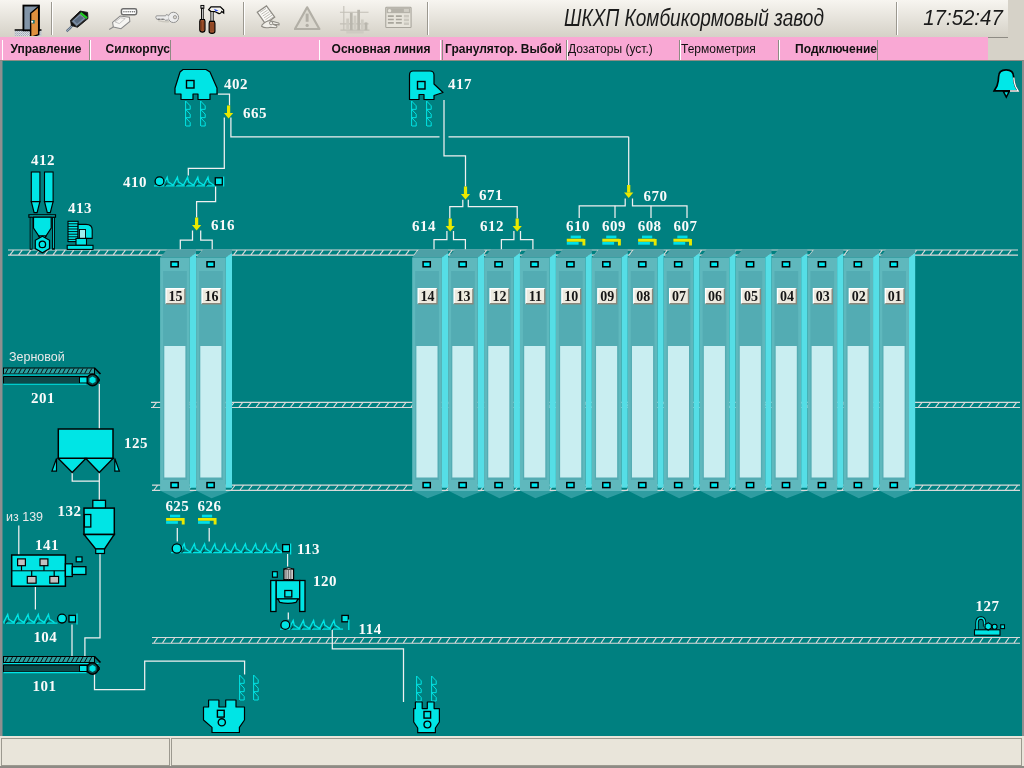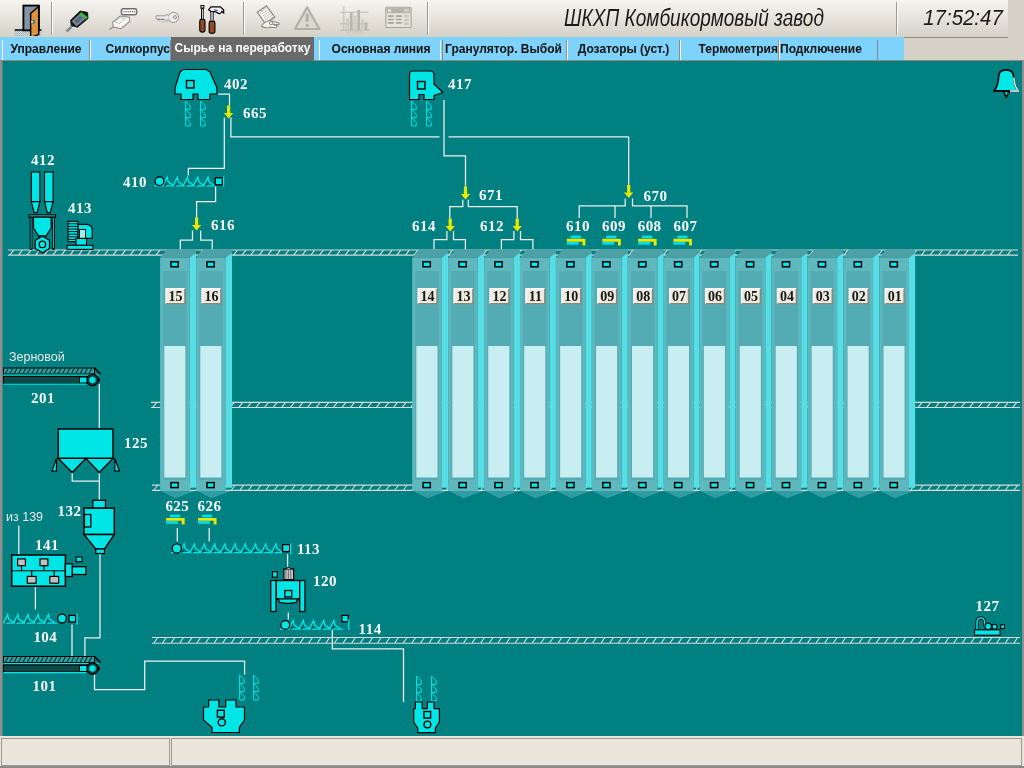--- a/index.html
+++ b/index.html
@@ -1,19 +1,19 @@
 <!DOCTYPE html>
 <html><head><meta charset="utf-8">
 <style>
 html,body{margin:0;padding:0;width:1024px;height:768px;overflow:hidden;background:#D6D2C8;font-family:"Liberation Sans",sans-serif}
 #toolbar{position:absolute;left:0;top:0;width:1008px;height:37px;background:linear-gradient(#F7F5F0,#D5D1C7);border-bottom:1px solid #8E8B84}
 .vsep{position:absolute;top:2px;height:33px;width:1px;background:#9B988F;box-shadow:1px 0 0 #FFFFFF}
 #title{position:absolute;left:461px;top:0;width:466px;height:37px;text-align:center;font-style:italic;font-size:23.5px;color:#1A1A1A;line-height:36px;transform:scaleX(0.81);transform-origin:233px 50%}
 #clock{position:absolute;left:903px;top:0;width:120px;height:37px;text-align:center;font-style:italic;font-size:21.5px;color:#1A1A1A;line-height:36px;transform:scaleX(0.95);transform-origin:60px 50%}
-#tabbar{position:absolute;left:0;top:37px;width:904px;height:23px;background:#7dd3fc;border-bottom:3px solid #f97316}
+#tabbar{position:absolute;left:0;top:37px;width:988px;height:23px;background:#f9a8d4;border-bottom:3px solid #f97316}
 #statusbar{position:absolute;left:0;top:736px;width:1024px;height:32px;background:#E9E5DA}
 .spanel{position:absolute;top:1.5px;height:26px;border:1px solid #9C998F;background:#E9E5DA}
 </style></head>
 <body>
 <div id="toolbar">
 <svg style="position:absolute;left:8px;top:3px" width="36" height="33" viewBox="0 0 32 32">
 <defs>
         <pattern id="dth" width="2" height="2" patternUnits="userSpaceOnUse">
 <rect width="2" height="2" fill="#F2F0EB"></rect>
           <rect width="1" height="1" fill="#8C9CB0"></rect>
@@ -100,26 +100,25 @@
 <div class="vsep" style="left:51px"></div>
 <div class="vsep" style="left:243px"></div>
 <div class="vsep" style="left:427px"></div>
 <div class="vsep" style="left:896px"></div>
 <div id="title">ШКХП Комбикормовый завод</div>
 <div id="clock">17:52:47</div>
 </div>
 <div id="tabbar">
 <div style="position:absolute;left:2px;top:3px;width:86px;height:20px;border-left:1px solid #FFFFFF;border-right:1px solid #8E8B83;color:#111;font-weight:bold;font-size:12px;text-align:center;line-height:19px">Управление</div>
 <div style="position:absolute;left:90px;top:3px;width:79px;height:20px;border-left:1px solid #FFFFFF;border-right:1px solid #8E8B83;color:#111;font-weight:bold;font-size:12px;text-align:right;line-height:19px">Силкорпус</div>
-<div style="position:absolute;left:171px;top:0px;width:143px;height:24px;background:#696969;color:#FFFFFF;font-weight:bold;font-size:12px;text-align:center;line-height:23px;z-index:2">Сырье на переработку</div>
 <div style="position:absolute;left:319px;top:3px;width:122px;height:20px;border-left:1px solid #FFFFFF;border-right:1px solid #8E8B83;color:#111;font-weight:bold;font-size:12px;text-align:center;line-height:19px">Основная линия</div>
 <div style="position:absolute;left:440px;top:3px;width:125px;height:20px;border-left:1px solid #FFFFFF;border-right:1px solid #8E8B83;color:#111;font-weight:bold;font-size:12px;text-align:center;line-height:19px">Гранулятор. Выбой</div>
-<div style="position:absolute;left:567px;top:3px;width:111px;height:20px;border-left:1px solid #FFFFFF;border-right:1px solid #8E8B83;color:#111;font-weight:bold;font-size:12px;text-align:center;line-height:19px">Дозаторы (уст.)</div>
-<div style="position:absolute;left:680px;top:3px;width:97px;height:20px;border-left:1px solid #FFFFFF;border-right:1px solid #8E8B83;color:#111;font-weight:bold;font-size:12px;text-align:right;line-height:19px">Термометрия</div>
-<div style="position:absolute;left:779px;top:3px;width:97px;height:20px;border-left:1px solid #FFFFFF;border-right:1px solid #8E8B83;color:#111;font-weight:bold;font-size:12px;text-align:left;line-height:19px">Подключение</div>
+<div style="position:absolute;left:567px;top:3px;width:111px;height:20px;border-left:1px solid #FFFFFF;border-right:1px solid #8E8B83;color:#111;font-weight:normal;font-size:12px;line-height:19px">Дозаторы (уст.)</div>
+<div style="position:absolute;left:680px;top:3px;width:97px;height:20px;border-left:1px solid #FFFFFF;border-right:1px solid #8E8B83;color:#111;font-weight:normal;font-size:12px;text-align:left;line-height:19px">Термометрия</div>
+<div style="position:absolute;left:779px;top:3px;width:97px;height:20px;border-left:1px solid #FFFFFF;border-right:1px solid #8E8B83;color:#111;font-weight:bold;font-size:12px;text-align:right;line-height:19px">Подключение</div>
 </div>
 <svg style="position:absolute;left:0;top:60px" width="1024" height="676" viewBox="0 60 1024 676">
 <rect x="0" y="60" width="1024" height="676" fill="#008080"></rect>
 <rect x="0" y="60" width="1024" height="1" fill="#8E8B84"></rect>
 <rect x="0" y="61" width="2.5" height="675" fill="#8F8F8F"></rect>
 <rect x="1022" y="61" width="2" height="675" fill="#8F8F8F"></rect>
 <path d="M 8,249.95000000000002 H 1018 M 8,255.15 H 1018 M 10,254.8 L 13.5,250.3 M 18.6,254.8 L 22.1,250.3 M 27.200000000000003,254.8 L 30.700000000000003,250.3 M 35.800000000000004,254.8 L 39.300000000000004,250.3 M 44.400000000000006,254.8 L 47.900000000000006,250.3 M 53.00000000000001,254.8 L 56.50000000000001,250.3 M 61.60000000000001,254.8 L 65.10000000000001,250.3 M 70.2,254.8 L 73.7,250.3 M 78.8,254.8 L 82.3,250.3 M 87.39999999999999,254.8 L 90.89999999999999,250.3 M 95.99999999999999,254.8 L 99.49999999999999,250.3 M 104.59999999999998,254.8 L 108.09999999999998,250.3 M 113.19999999999997,254.8 L 116.69999999999997,250.3 M 121.79999999999997,254.8 L 125.29999999999997,250.3 M 130.39999999999998,254.8 L 133.89999999999998,250.3 M 138.99999999999997,254.8 L 142.49999999999997,250.3 M 147.59999999999997,254.8 L 151.09999999999997,250.3 M 156.19999999999996,254.8 L 159.69999999999996,250.3 M 164.79999999999995,254.8 L 168.29999999999995,250.3 M 173.39999999999995,254.8 L 176.89999999999995,250.3 M 181.99999999999994,254.8 L 185.49999999999994,250.3 M 190.59999999999994,254.8 L 194.09999999999994,250.3 M 199.19999999999993,254.8 L 202.69999999999993,250.3 M 207.79999999999993,254.8 L 211.29999999999993,250.3 M 216.39999999999992,254.8 L 219.89999999999992,250.3 M 224.99999999999991,254.8 L 228.49999999999991,250.3 M 233.5999999999999,254.8 L 237.0999999999999,250.3 M 242.1999999999999,254.8 L 245.6999999999999,250.3 M 250.7999999999999,254.8 L 254.2999999999999,250.3 M 259.3999999999999,254.8 L 262.8999999999999,250.3 M 267.99999999999994,254.8 L 271.49999999999994,250.3 M 276.59999999999997,254.8 L 280.09999999999997,250.3 M 285.2,254.8 L 288.7,250.3 M 293.8,254.8 L 297.3,250.3 M 302.40000000000003,254.8 L 305.90000000000003,250.3 M 311.00000000000006,254.8 L 314.50000000000006,250.3 M 319.6000000000001,254.8 L 323.1000000000001,250.3 M 328.2000000000001,254.8 L 331.7000000000001,250.3 M 336.8000000000001,254.8 L 340.3000000000001,250.3 M 345.40000000000015,254.8 L 348.90000000000015,250.3 M 354.00000000000017,254.8 L 357.50000000000017,250.3 M 362.6000000000002,254.8 L 366.1000000000002,250.3 M 371.2000000000002,254.8 L 374.7000000000002,250.3 M 379.80000000000024,254.8 L 383.30000000000024,250.3 M 388.40000000000026,254.8 L 391.90000000000026,250.3 M 397.0000000000003,254.8 L 400.5000000000003,250.3 M 405.6000000000003,254.8 L 409.1000000000003,250.3 M 414.20000000000033,254.8 L 417.70000000000033,250.3 M 422.80000000000035,254.8 L 426.30000000000035,250.3 M 431.4000000000004,254.8 L 434.9000000000004,250.3 M 440.0000000000004,254.8 L 443.5000000000004,250.3 M 448.6000000000004,254.8 L 452.1000000000004,250.3 M 457.20000000000044,254.8 L 460.70000000000044,250.3 M 465.80000000000047,254.8 L 469.30000000000047,250.3 M 474.4000000000005,254.8 L 477.9000000000005,250.3 M 483.0000000000005,254.8 L 486.5000000000005,250.3 M 491.60000000000053,254.8 L 495.10000000000053,250.3 M 500.20000000000056,254.8 L 503.70000000000056,250.3 M 508.8000000000006,254.8 L 512.3000000000006,250.3 M 517.4000000000005,254.8 L 520.9000000000005,250.3 M 526.0000000000006,254.8 L 529.5000000000006,250.3 M 534.6000000000006,254.8 L 538.1000000000006,250.3 M 543.2000000000006,254.8 L 546.7000000000006,250.3 M 551.8000000000006,254.8 L 555.3000000000006,250.3 M 560.4000000000007,254.8 L 563.9000000000007,250.3 M 569.0000000000007,254.8 L 572.5000000000007,250.3 M 577.6000000000007,254.8 L 581.1000000000007,250.3 M 586.2000000000007,254.8 L 589.7000000000007,250.3 M 594.8000000000008,254.8 L 598.3000000000008,250.3 M 603.4000000000008,254.8 L 606.9000000000008,250.3 M 612.0000000000008,254.8 L 615.5000000000008,250.3 M 620.6000000000008,254.8 L 624.1000000000008,250.3 M 629.2000000000008,254.8 L 632.7000000000008,250.3 M 637.8000000000009,254.8 L 641.3000000000009,250.3 M 646.4000000000009,254.8 L 649.9000000000009,250.3 M 655.0000000000009,254.8 L 658.5000000000009,250.3 M 663.6000000000009,254.8 L 667.1000000000009,250.3 M 672.200000000001,254.8 L 675.700000000001,250.3 M 680.800000000001,254.8 L 684.300000000001,250.3 M 689.400000000001,254.8 L 692.900000000001,250.3 M 698.000000000001,254.8 L 701.500000000001,250.3 M 706.600000000001,254.8 L 710.100000000001,250.3 M 715.2000000000011,254.8 L 718.7000000000011,250.3 M 723.8000000000011,254.8 L 727.3000000000011,250.3 M 732.4000000000011,254.8 L 735.9000000000011,250.3 M 741.0000000000011,254.8 L 744.5000000000011,250.3 M 749.6000000000012,254.8 L 753.1000000000012,250.3 M 758.2000000000012,254.8 L 761.7000000000012,250.3 M 766.8000000000012,254.8 L 770.3000000000012,250.3 M 775.4000000000012,254.8 L 778.9000000000012,250.3 M 784.0000000000013,254.8 L 787.5000000000013,250.3 M 792.6000000000013,254.8 L 796.1000000000013,250.3 M 801.2000000000013,254.8 L 804.7000000000013,250.3 M 809.8000000000013,254.8 L 813.3000000000013,250.3 M 818.4000000000013,254.8 L 821.9000000000013,250.3 M 827.0000000000014,254.8 L 830.5000000000014,250.3 M 835.6000000000014,254.8 L 839.1000000000014,250.3 M 844.2000000000014,254.8 L 847.7000000000014,250.3 M 852.8000000000014,254.8 L 856.3000000000014,250.3 M 861.4000000000015,254.8 L 864.9000000000015,250.3 M 870.0000000000015,254.8 L 873.5000000000015,250.3 M 878.6000000000015,254.8 L 882.1000000000015,250.3 M 887.2000000000015,254.8 L 890.7000000000015,250.3 M 895.8000000000015,254.8 L 899.3000000000015,250.3 M 904.4000000000016,254.8 L 907.9000000000016,250.3 M 913.0000000000016,254.8 L 916.5000000000016,250.3 M 921.6000000000016,254.8 L 925.1000000000016,250.3 M 930.2000000000016,254.8 L 933.7000000000016,250.3 M 938.8000000000017,254.8 L 942.3000000000017,250.3 M 947.4000000000017,254.8 L 950.9000000000017,250.3 M 956.0000000000017,254.8 L 959.5000000000017,250.3 M 964.6000000000017,254.8 L 968.1000000000017,250.3 M 973.2000000000018,254.8 L 976.7000000000018,250.3 M 981.8000000000018,254.8 L 985.3000000000018,250.3 M 990.4000000000018,254.8 L 993.9000000000018,250.3 M 999.0000000000018,254.8 L 1002.5000000000018,250.3 M 1007.6000000000018,254.8 L 1011.1000000000018,250.3" stroke="#D9D9D9" stroke-width="1.1" fill="none"></path>
 <path d="M 151,402.35 H 1020 M 151,407.55 H 1020 M 153,407.20000000000005 L 156.5,402.7 M 161.6,407.20000000000005 L 165.1,402.7 M 170.2,407.20000000000005 L 173.7,402.7 M 178.79999999999998,407.20000000000005 L 182.29999999999998,402.7 M 187.39999999999998,407.20000000000005 L 190.89999999999998,402.7 M 195.99999999999997,407.20000000000005 L 199.49999999999997,402.7 M 204.59999999999997,407.20000000000005 L 208.09999999999997,402.7 M 213.19999999999996,407.20000000000005 L 216.69999999999996,402.7 M 221.79999999999995,407.20000000000005 L 225.29999999999995,402.7 M 230.39999999999995,407.20000000000005 L 233.89999999999995,402.7 M 238.99999999999994,407.20000000000005 L 242.49999999999994,402.7 M 247.59999999999994,407.20000000000005 L 251.09999999999994,402.7 M 256.19999999999993,407.20000000000005 L 259.69999999999993,402.7 M 264.79999999999995,407.20000000000005 L 268.29999999999995,402.7 M 273.4,407.20000000000005 L 276.9,402.7 M 282.0,407.20000000000005 L 285.5,402.7 M 290.6,407.20000000000005 L 294.1,402.7 M 299.20000000000005,407.20000000000005 L 302.70000000000005,402.7 M 307.80000000000007,407.20000000000005 L 311.30000000000007,402.7 M 316.4000000000001,407.20000000000005 L 319.9000000000001,402.7 M 325.0000000000001,407.20000000000005 L 328.5000000000001,402.7 M 333.60000000000014,407.20000000000005 L 337.10000000000014,402.7 M 342.20000000000016,407.20000000000005 L 345.70000000000016,402.7 M 350.8000000000002,407.20000000000005 L 354.3000000000002,402.7 M 359.4000000000002,407.20000000000005 L 362.9000000000002,402.7 M 368.0000000000002,407.20000000000005 L 371.5000000000002,402.7 M 376.60000000000025,407.20000000000005 L 380.10000000000025,402.7 M 385.2000000000003,407.20000000000005 L 388.7000000000003,402.7 M 393.8000000000003,407.20000000000005 L 397.3000000000003,402.7 M 402.4000000000003,407.20000000000005 L 405.9000000000003,402.7 M 411.00000000000034,407.20000000000005 L 414.50000000000034,402.7 M 419.60000000000036,407.20000000000005 L 423.10000000000036,402.7 M 428.2000000000004,407.20000000000005 L 431.7000000000004,402.7 M 436.8000000000004,407.20000000000005 L 440.3000000000004,402.7 M 445.40000000000043,407.20000000000005 L 448.90000000000043,402.7 M 454.00000000000045,407.20000000000005 L 457.50000000000045,402.7 M 462.6000000000005,407.20000000000005 L 466.1000000000005,402.7 M 471.2000000000005,407.20000000000005 L 474.7000000000005,402.7 M 479.8000000000005,407.20000000000005 L 483.3000000000005,402.7 M 488.40000000000055,407.20000000000005 L 491.90000000000055,402.7 M 497.00000000000057,407.20000000000005 L 500.50000000000057,402.7 M 505.6000000000006,407.20000000000005 L 509.1000000000006,402.7 M 514.2000000000006,407.20000000000005 L 517.7000000000006,402.7 M 522.8000000000006,407.20000000000005 L 526.3000000000006,402.7 M 531.4000000000007,407.20000000000005 L 534.9000000000007,402.7 M 540.0000000000007,407.20000000000005 L 543.5000000000007,402.7 M 548.6000000000007,407.20000000000005 L 552.1000000000007,402.7 M 557.2000000000007,407.20000000000005 L 560.7000000000007,402.7 M 565.8000000000008,407.20000000000005 L 569.3000000000008,402.7 M 574.4000000000008,407.20000000000005 L 577.9000000000008,402.7 M 583.0000000000008,407.20000000000005 L 586.5000000000008,402.7 M 591.6000000000008,407.20000000000005 L 595.1000000000008,402.7 M 600.2000000000008,407.20000000000005 L 603.7000000000008,402.7 M 608.8000000000009,407.20000000000005 L 612.3000000000009,402.7 M 617.4000000000009,407.20000000000005 L 620.9000000000009,402.7 M 626.0000000000009,407.20000000000005 L 629.5000000000009,402.7 M 634.6000000000009,407.20000000000005 L 638.1000000000009,402.7 M 643.200000000001,407.20000000000005 L 646.700000000001,402.7 M 651.800000000001,407.20000000000005 L 655.300000000001,402.7 M 660.400000000001,407.20000000000005 L 663.900000000001,402.7 M 669.000000000001,407.20000000000005 L 672.500000000001,402.7 M 677.600000000001,407.20000000000005 L 681.100000000001,402.7 M 686.2000000000011,407.20000000000005 L 689.7000000000011,402.7 M 694.8000000000011,407.20000000000005 L 698.3000000000011,402.7 M 703.4000000000011,407.20000000000005 L 706.9000000000011,402.7 M 712.0000000000011,407.20000000000005 L 715.5000000000011,402.7 M 720.6000000000012,407.20000000000005 L 724.1000000000012,402.7 M 729.2000000000012,407.20000000000005 L 732.7000000000012,402.7 M 737.8000000000012,407.20000000000005 L 741.3000000000012,402.7 M 746.4000000000012,407.20000000000005 L 749.9000000000012,402.7 M 755.0000000000013,407.20000000000005 L 758.5000000000013,402.7 M 763.6000000000013,407.20000000000005 L 767.1000000000013,402.7 M 772.2000000000013,407.20000000000005 L 775.7000000000013,402.7 M 780.8000000000013,407.20000000000005 L 784.3000000000013,402.7 M 789.4000000000013,407.20000000000005 L 792.9000000000013,402.7 M 798.0000000000014,407.20000000000005 L 801.5000000000014,402.7 M 806.6000000000014,407.20000000000005 L 810.1000000000014,402.7 M 815.2000000000014,407.20000000000005 L 818.7000000000014,402.7 M 823.8000000000014,407.20000000000005 L 827.3000000000014,402.7 M 832.4000000000015,407.20000000000005 L 835.9000000000015,402.7 M 841.0000000000015,407.20000000000005 L 844.5000000000015,402.7 M 849.6000000000015,407.20000000000005 L 853.1000000000015,402.7 M 858.2000000000015,407.20000000000005 L 861.7000000000015,402.7 M 866.8000000000015,407.20000000000005 L 870.3000000000015,402.7 M 875.4000000000016,407.20000000000005 L 878.9000000000016,402.7 M 884.0000000000016,407.20000000000005 L 887.5000000000016,402.7 M 892.6000000000016,407.20000000000005 L 896.1000000000016,402.7 M 901.2000000000016,407.20000000000005 L 904.7000000000016,402.7 M 909.8000000000017,407.20000000000005 L 913.3000000000017,402.7 M 918.4000000000017,407.20000000000005 L 921.9000000000017,402.7 M 927.0000000000017,407.20000000000005 L 930.5000000000017,402.7 M 935.6000000000017,407.20000000000005 L 939.1000000000017,402.7 M 944.2000000000018,407.20000000000005 L 947.7000000000018,402.7 M 952.8000000000018,407.20000000000005 L 956.3000000000018,402.7 M 961.4000000000018,407.20000000000005 L 964.9000000000018,402.7 M 970.0000000000018,407.20000000000005 L 973.5000000000018,402.7 M 978.6000000000018,407.20000000000005 L 982.1000000000018,402.7 M 987.2000000000019,407.20000000000005 L 990.7000000000019,402.7 M 995.8000000000019,407.20000000000005 L 999.3000000000019,402.7 M 1004.4000000000019,407.20000000000005 L 1007.9000000000019,402.7 M 1013.0000000000019,407.20000000000005 L 1016.5000000000019,402.7" stroke="#D9D9D9" stroke-width="1.1" fill="none"></path>
 <path d="M 152,485.15000000000003 H 1020 M 152,490.35 H 1020 M 154,490.00000000000006 L 157.5,485.5 M 162.6,490.00000000000006 L 166.1,485.5 M 171.2,490.00000000000006 L 174.7,485.5 M 179.79999999999998,490.00000000000006 L 183.29999999999998,485.5 M 188.39999999999998,490.00000000000006 L 191.89999999999998,485.5 M 196.99999999999997,490.00000000000006 L 200.49999999999997,485.5 M 205.59999999999997,490.00000000000006 L 209.09999999999997,485.5 M 214.19999999999996,490.00000000000006 L 217.69999999999996,485.5 M 222.79999999999995,490.00000000000006 L 226.29999999999995,485.5 M 231.39999999999995,490.00000000000006 L 234.89999999999995,485.5 M 239.99999999999994,490.00000000000006 L 243.49999999999994,485.5 M 248.59999999999994,490.00000000000006 L 252.09999999999994,485.5 M 257.19999999999993,490.00000000000006 L 260.69999999999993,485.5 M 265.79999999999995,490.00000000000006 L 269.29999999999995,485.5 M 274.4,490.00000000000006 L 277.9,485.5 M 283.0,490.00000000000006 L 286.5,485.5 M 291.6,490.00000000000006 L 295.1,485.5 M 300.20000000000005,490.00000000000006 L 303.70000000000005,485.5 M 308.80000000000007,490.00000000000006 L 312.30000000000007,485.5 M 317.4000000000001,490.00000000000006 L 320.9000000000001,485.5 M 326.0000000000001,490.00000000000006 L 329.5000000000001,485.5 M 334.60000000000014,490.00000000000006 L 338.10000000000014,485.5 M 343.20000000000016,490.00000000000006 L 346.70000000000016,485.5 M 351.8000000000002,490.00000000000006 L 355.3000000000002,485.5 M 360.4000000000002,490.00000000000006 L 363.9000000000002,485.5 M 369.0000000000002,490.00000000000006 L 372.5000000000002,485.5 M 377.60000000000025,490.00000000000006 L 381.10000000000025,485.5 M 386.2000000000003,490.00000000000006 L 389.7000000000003,485.5 M 394.8000000000003,490.00000000000006 L 398.3000000000003,485.5 M 403.4000000000003,490.00000000000006 L 406.9000000000003,485.5 M 412.00000000000034,490.00000000000006 L 415.50000000000034,485.5 M 420.60000000000036,490.00000000000006 L 424.10000000000036,485.5 M 429.2000000000004,490.00000000000006 L 432.7000000000004,485.5 M 437.8000000000004,490.00000000000006 L 441.3000000000004,485.5 M 446.40000000000043,490.00000000000006 L 449.90000000000043,485.5 M 455.00000000000045,490.00000000000006 L 458.50000000000045,485.5 M 463.6000000000005,490.00000000000006 L 467.1000000000005,485.5 M 472.2000000000005,490.00000000000006 L 475.7000000000005,485.5 M 480.8000000000005,490.00000000000006 L 484.3000000000005,485.5 M 489.40000000000055,490.00000000000006 L 492.90000000000055,485.5 M 498.00000000000057,490.00000000000006 L 501.50000000000057,485.5 M 506.6000000000006,490.00000000000006 L 510.1000000000006,485.5 M 515.2000000000006,490.00000000000006 L 518.7000000000006,485.5 M 523.8000000000006,490.00000000000006 L 527.3000000000006,485.5 M 532.4000000000007,490.00000000000006 L 535.9000000000007,485.5 M 541.0000000000007,490.00000000000006 L 544.5000000000007,485.5 M 549.6000000000007,490.00000000000006 L 553.1000000000007,485.5 M 558.2000000000007,490.00000000000006 L 561.7000000000007,485.5 M 566.8000000000008,490.00000000000006 L 570.3000000000008,485.5 M 575.4000000000008,490.00000000000006 L 578.9000000000008,485.5 M 584.0000000000008,490.00000000000006 L 587.5000000000008,485.5 M 592.6000000000008,490.00000000000006 L 596.1000000000008,485.5 M 601.2000000000008,490.00000000000006 L 604.7000000000008,485.5 M 609.8000000000009,490.00000000000006 L 613.3000000000009,485.5 M 618.4000000000009,490.00000000000006 L 621.9000000000009,485.5 M 627.0000000000009,490.00000000000006 L 630.5000000000009,485.5 M 635.6000000000009,490.00000000000006 L 639.1000000000009,485.5 M 644.200000000001,490.00000000000006 L 647.700000000001,485.5 M 652.800000000001,490.00000000000006 L 656.300000000001,485.5 M 661.400000000001,490.00000000000006 L 664.900000000001,485.5 M 670.000000000001,490.00000000000006 L 673.500000000001,485.5 M 678.600000000001,490.00000000000006 L 682.100000000001,485.5 M 687.2000000000011,490.00000000000006 L 690.7000000000011,485.5 M 695.8000000000011,490.00000000000006 L 699.3000000000011,485.5 M 704.4000000000011,490.00000000000006 L 707.9000000000011,485.5 M 713.0000000000011,490.00000000000006 L 716.5000000000011,485.5 M 721.6000000000012,490.00000000000006 L 725.1000000000012,485.5 M 730.2000000000012,490.00000000000006 L 733.7000000000012,485.5 M 738.8000000000012,490.00000000000006 L 742.3000000000012,485.5 M 747.4000000000012,490.00000000000006 L 750.9000000000012,485.5 M 756.0000000000013,490.00000000000006 L 759.5000000000013,485.5 M 764.6000000000013,490.00000000000006 L 768.1000000000013,485.5 M 773.2000000000013,490.00000000000006 L 776.7000000000013,485.5 M 781.8000000000013,490.00000000000006 L 785.3000000000013,485.5 M 790.4000000000013,490.00000000000006 L 793.9000000000013,485.5 M 799.0000000000014,490.00000000000006 L 802.5000000000014,485.5 M 807.6000000000014,490.00000000000006 L 811.1000000000014,485.5 M 816.2000000000014,490.00000000000006 L 819.7000000000014,485.5 M 824.8000000000014,490.00000000000006 L 828.3000000000014,485.5 M 833.4000000000015,490.00000000000006 L 836.9000000000015,485.5 M 842.0000000000015,490.00000000000006 L 845.5000000000015,485.5 M 850.6000000000015,490.00000000000006 L 854.1000000000015,485.5 M 859.2000000000015,490.00000000000006 L 862.7000000000015,485.5 M 867.8000000000015,490.00000000000006 L 871.3000000000015,485.5 M 876.4000000000016,490.00000000000006 L 879.9000000000016,485.5 M 885.0000000000016,490.00000000000006 L 888.5000000000016,485.5 M 893.6000000000016,490.00000000000006 L 897.1000000000016,485.5 M 902.2000000000016,490.00000000000006 L 905.7000000000016,485.5 M 910.8000000000017,490.00000000000006 L 914.3000000000017,485.5 M 919.4000000000017,490.00000000000006 L 922.9000000000017,485.5 M 928.0000000000017,490.00000000000006 L 931.5000000000017,485.5 M 936.6000000000017,490.00000000000006 L 940.1000000000017,485.5 M 945.2000000000018,490.00000000000006 L 948.7000000000018,485.5 M 953.8000000000018,490.00000000000006 L 957.3000000000018,485.5 M 962.4000000000018,490.00000000000006 L 965.9000000000018,485.5 M 971.0000000000018,490.00000000000006 L 974.5000000000018,485.5 M 979.6000000000018,490.00000000000006 L 983.1000000000018,485.5 M 988.2000000000019,490.00000000000006 L 991.7000000000019,485.5 M 996.8000000000019,490.00000000000006 L 1000.3000000000019,485.5 M 1005.4000000000019,490.00000000000006 L 1008.9000000000019,485.5 M 1014.0000000000019,490.00000000000006 L 1017.5000000000019,485.5" stroke="#D9D9D9" stroke-width="1.1" fill="none"></path>
 <path d="M 152,637.4499999999999 H 1020 M 152,643.25 H 1020 M 154,642.9 L 157.5,637.8 M 162.6,642.9 L 166.1,637.8 M 171.2,642.9 L 174.7,637.8 M 179.79999999999998,642.9 L 183.29999999999998,637.8 M 188.39999999999998,642.9 L 191.89999999999998,637.8 M 196.99999999999997,642.9 L 200.49999999999997,637.8 M 205.59999999999997,642.9 L 209.09999999999997,637.8 M 214.19999999999996,642.9 L 217.69999999999996,637.8 M 222.79999999999995,642.9 L 226.29999999999995,637.8 M 231.39999999999995,642.9 L 234.89999999999995,637.8 M 239.99999999999994,642.9 L 243.49999999999994,637.8 M 248.59999999999994,642.9 L 252.09999999999994,637.8 M 257.19999999999993,642.9 L 260.69999999999993,637.8 M 265.79999999999995,642.9 L 269.29999999999995,637.8 M 274.4,642.9 L 277.9,637.8 M 283.0,642.9 L 286.5,637.8 M 291.6,642.9 L 295.1,637.8 M 300.20000000000005,642.9 L 303.70000000000005,637.8 M 308.80000000000007,642.9 L 312.30000000000007,637.8 M 317.4000000000001,642.9 L 320.9000000000001,637.8 M 326.0000000000001,642.9 L 329.5000000000001,637.8 M 334.60000000000014,642.9 L 338.10000000000014,637.8 M 343.20000000000016,642.9 L 346.70000000000016,637.8 M 351.8000000000002,642.9 L 355.3000000000002,637.8 M 360.4000000000002,642.9 L 363.9000000000002,637.8 M 369.0000000000002,642.9 L 372.5000000000002,637.8 M 377.60000000000025,642.9 L 381.10000000000025,637.8 M 386.2000000000003,642.9 L 389.7000000000003,637.8 M 394.8000000000003,642.9 L 398.3000000000003,637.8 M 403.4000000000003,642.9 L 406.9000000000003,637.8 M 412.00000000000034,642.9 L 415.50000000000034,637.8 M 420.60000000000036,642.9 L 424.10000000000036,637.8 M 429.2000000000004,642.9 L 432.7000000000004,637.8 M 437.8000000000004,642.9 L 441.3000000000004,637.8 M 446.40000000000043,642.9 L 449.90000000000043,637.8 M 455.00000000000045,642.9 L 458.50000000000045,637.8 M 463.6000000000005,642.9 L 467.1000000000005,637.8 M 472.2000000000005,642.9 L 475.7000000000005,637.8 M 480.8000000000005,642.9 L 484.3000000000005,637.8 M 489.40000000000055,642.9 L 492.90000000000055,637.8 M 498.00000000000057,642.9 L 501.50000000000057,637.8 M 506.6000000000006,642.9 L 510.1000000000006,637.8 M 515.2000000000006,642.9 L 518.7000000000006,637.8 M 523.8000000000006,642.9 L 527.3000000000006,637.8 M 532.4000000000007,642.9 L 535.9000000000007,637.8 M 541.0000000000007,642.9 L 544.5000000000007,637.8 M 549.6000000000007,642.9 L 553.1000000000007,637.8 M 558.2000000000007,642.9 L 561.7000000000007,637.8 M 566.8000000000008,642.9 L 570.3000000000008,637.8 M 575.4000000000008,642.9 L 578.9000000000008,637.8 M 584.0000000000008,642.9 L 587.5000000000008,637.8 M 592.6000000000008,642.9 L 596.1000000000008,637.8 M 601.2000000000008,642.9 L 604.7000000000008,637.8 M 609.8000000000009,642.9 L 613.3000000000009,637.8 M 618.4000000000009,642.9 L 621.9000000000009,637.8 M 627.0000000000009,642.9 L 630.5000000000009,637.8 M 635.6000000000009,642.9 L 639.1000000000009,637.8 M 644.200000000001,642.9 L 647.700000000001,637.8 M 652.800000000001,642.9 L 656.300000000001,637.8 M 661.400000000001,642.9 L 664.900000000001,637.8 M 670.000000000001,642.9 L 673.500000000001,637.8 M 678.600000000001,642.9 L 682.100000000001,637.8 M 687.2000000000011,642.9 L 690.7000000000011,637.8 M 695.8000000000011,642.9 L 699.3000000000011,637.8 M 704.4000000000011,642.9 L 707.9000000000011,637.8 M 713.0000000000011,642.9 L 716.5000000000011,637.8 M 721.6000000000012,642.9 L 725.1000000000012,637.8 M 730.2000000000012,642.9 L 733.7000000000012,637.8 M 738.8000000000012,642.9 L 742.3000000000012,637.8 M 747.4000000000012,642.9 L 750.9000000000012,637.8 M 756.0000000000013,642.9 L 759.5000000000013,637.8 M 764.6000000000013,642.9 L 768.1000000000013,637.8 M 773.2000000000013,642.9 L 776.7000000000013,637.8 M 781.8000000000013,642.9 L 785.3000000000013,637.8 M 790.4000000000013,642.9 L 793.9000000000013,637.8 M 799.0000000000014,642.9 L 802.5000000000014,637.8 M 807.6000000000014,642.9 L 811.1000000000014,637.8 M 816.2000000000014,642.9 L 819.7000000000014,637.8 M 824.8000000000014,642.9 L 828.3000000000014,637.8 M 833.4000000000015,642.9 L 836.9000000000015,637.8 M 842.0000000000015,642.9 L 845.5000000000015,637.8 M 850.6000000000015,642.9 L 854.1000000000015,637.8 M 859.2000000000015,642.9 L 862.7000000000015,637.8 M 867.8000000000015,642.9 L 871.3000000000015,637.8 M 876.4000000000016,642.9 L 879.9000000000016,637.8 M 885.0000000000016,642.9 L 888.5000000000016,637.8 M 893.6000000000016,642.9 L 897.1000000000016,637.8 M 902.2000000000016,642.9 L 905.7000000000016,637.8 M 910.8000000000017,642.9 L 914.3000000000017,637.8 M 919.4000000000017,642.9 L 922.9000000000017,637.8 M 928.0000000000017,642.9 L 931.5000000000017,637.8 M 936.6000000000017,642.9 L 940.1000000000017,637.8 M 945.2000000000018,642.9 L 948.7000000000018,637.8 M 953.8000000000018,642.9 L 957.3000000000018,637.8 M 962.4000000000018,642.9 L 965.9000000000018,637.8 M 971.0000000000018,642.9 L 974.5000000000018,637.8 M 979.6000000000018,642.9 L 983.1000000000018,637.8 M 988.2000000000019,642.9 L 991.7000000000019,637.8 M 996.8000000000019,642.9 L 1000.3000000000019,637.8 M 1005.4000000000019,642.9 L 1008.9000000000019,637.8 M 1014.0000000000019,642.9 L 1017.5000000000019,637.8" stroke="#D9D9D9" stroke-width="1.1" fill="none"></path>

